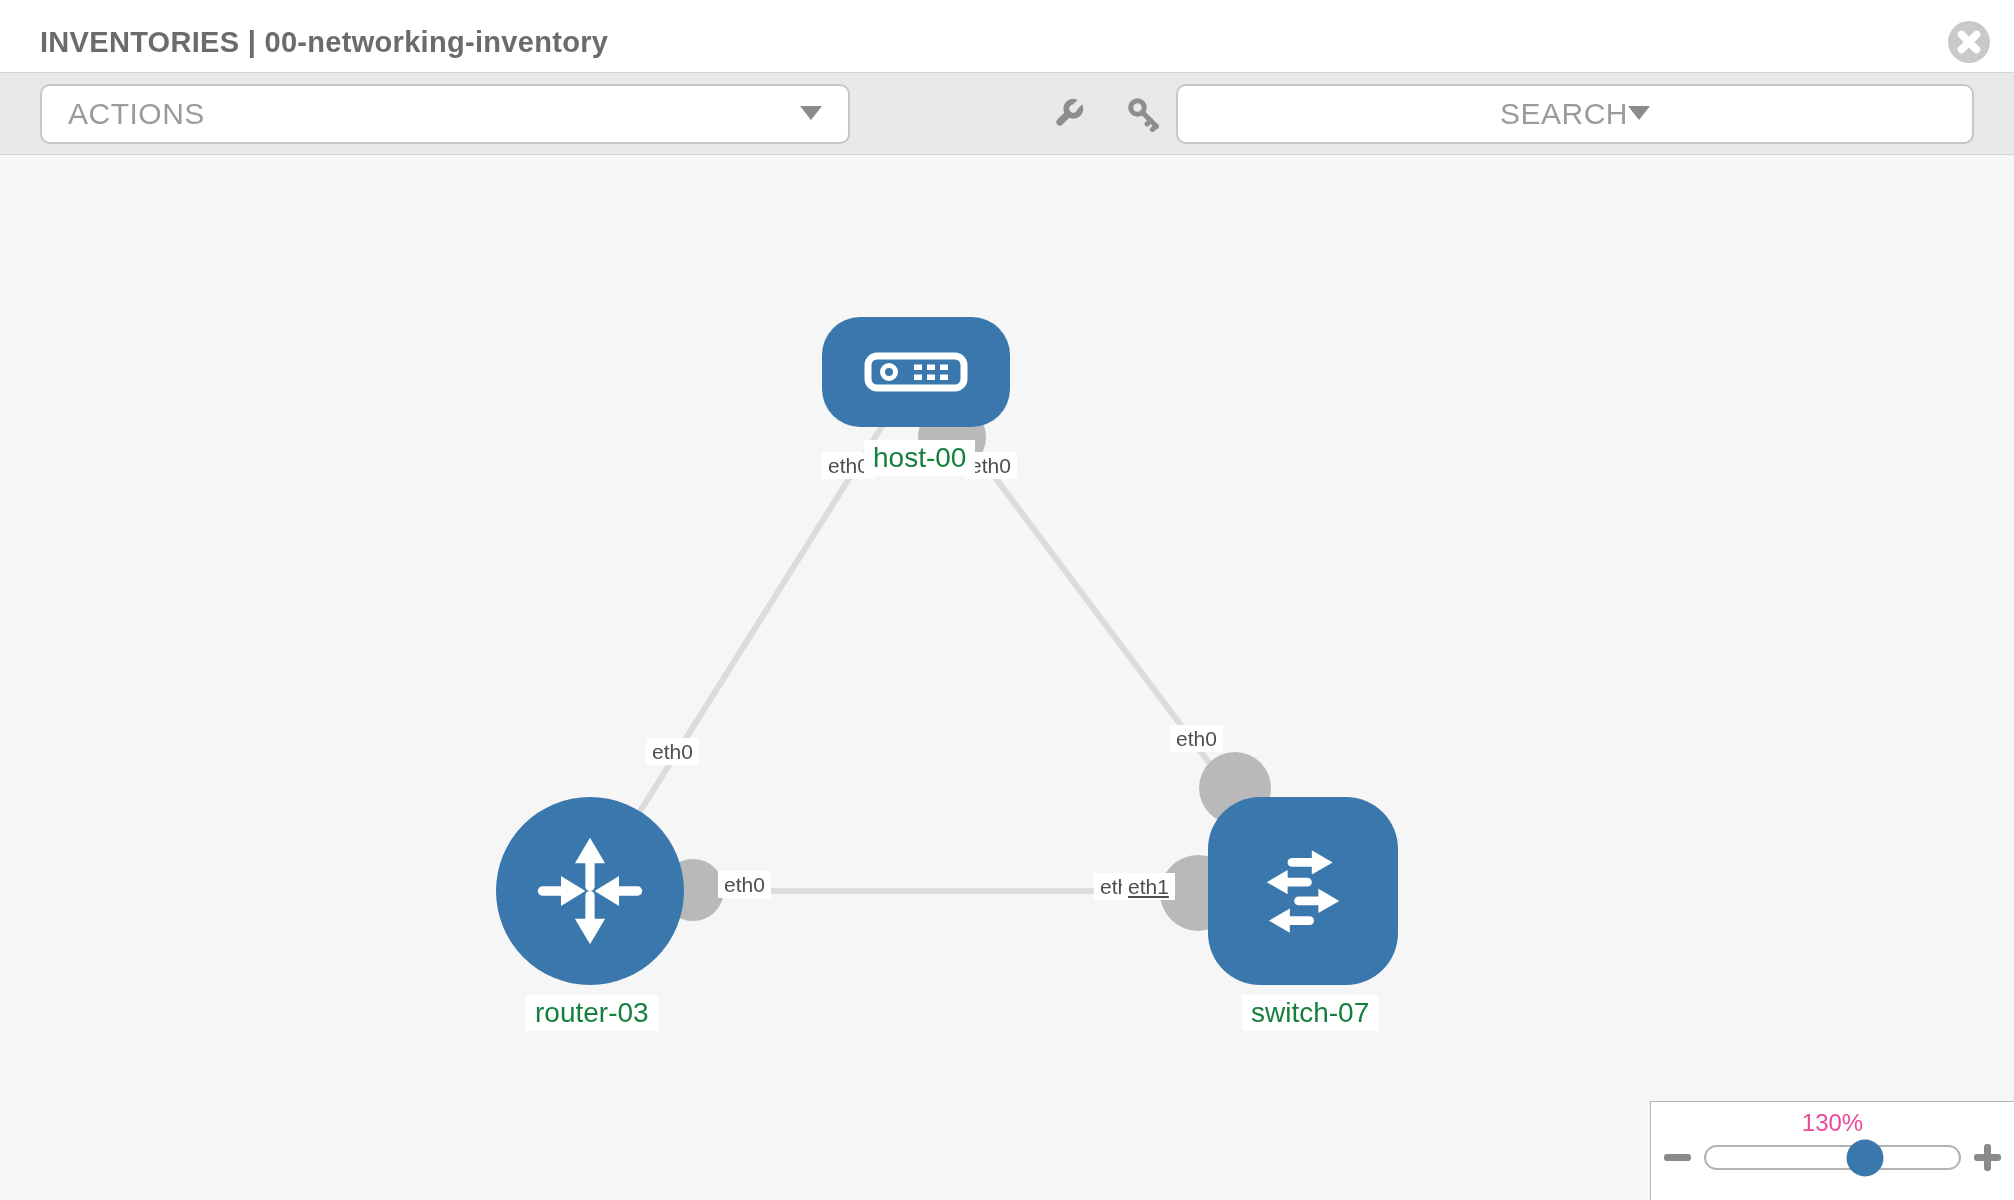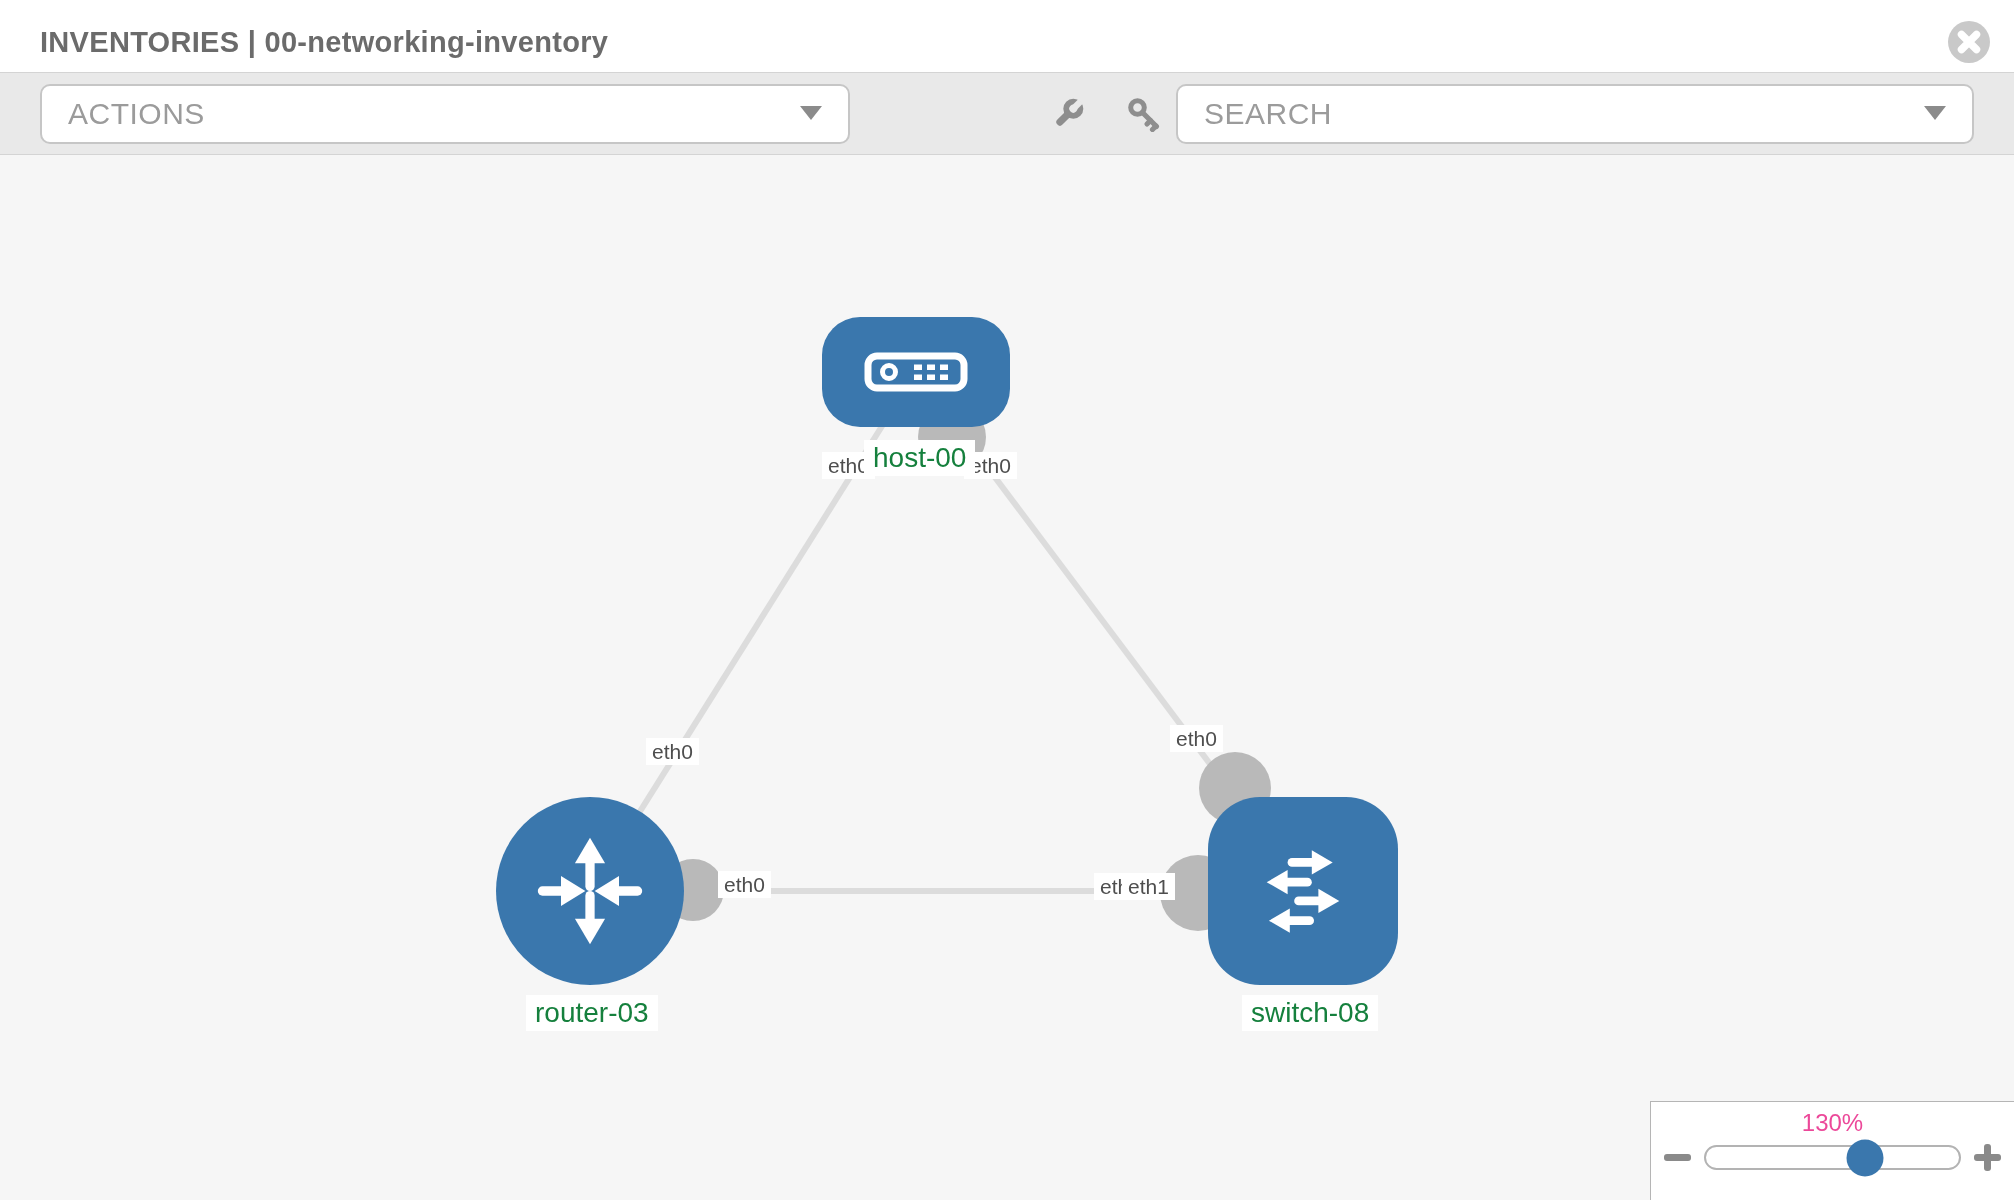--- a/index.html
+++ b/index.html
@@ -27,21 +27,21 @@
     border-top:1px solid #d4d4d4; border-bottom:1px solid #d4d4d4;
     display:flex; align-items:center; padding:0 40px;
   }
   .select-box {
     height:60px; background:#fff; border:2px solid #c6c6c6; border-radius:10px;
     display:flex; align-items:center; justify-content:space-between;
     padding:12px 26px; color:#9b9b9b; font-size:30px; letter-spacing:0.5px;
     cursor:pointer;
   }
   .actions-select { width:810px; }
-  .search-select  { width:798px; margin-left:auto; }
+  .search-select  { width:798px; margin-left:auto;justify-content:center; }
   .tool-icons { display:flex; gap:40px; align-items:center; margin-left:200px; }
   .tool-icon { width:36px; height:36px; cursor:pointer; }
 
   
   .canvas {
     position:relative; width:2014px; height:1045px; background:#f6f6f6;
   }
   .links-svg { position:absolute; left:0; top:0; z-index:10; }
 
   .node {
@@ -58,21 +58,21 @@
   }
   .node-label { font-size:28px; line-height:36px; padding:0 9px; color:#15803d; z-index:31; }
 
   .chip-host-label   { left:864px;  top:285px; }
   .chip-host-eth-l   { left:822px;  top:297px; }
   .chip-host-eth-r   { left:964px;  top:297px; }
   .chip-l0-router    { left:646px;  top:583px; }
   .chip-l1-switch    { left:1170px; top:570px; }
   .chip-l2-router    { left:718px;  top:716px; }
   .chip-l2-back      { left:1094px; top:718px; z-index:29; }
-  .chip-l2-front     { left:1122px; top:718px; z-index:30; }
+  .chip-l2-front     { left:1122px; top:718px; z-index:30;text-decoration:underline; }
   .chip-router-label { left:526px;  top:840px; }
   .chip-switch-label { left:1242px; top:840px; }
 
   
   .zoom-panel {
     position:absolute; left:1650px; top:946px; width:364px; height:99px;
     background:#ffffff; border-top:1px solid #b5b5b5; border-left:1px solid #b5b5b5;
     z-index:40;
   }
   .zoom-label { text-align:center; font-size:24px; color:#ec4899; margin-top:7px; }
@@ -198,21 +198,21 @@
 
   <div class="chip node-label chip-host-label">host-00</div>
   <div class="chip chip-host-eth-l">eth0</div>
   <div class="chip chip-host-eth-r">eth0</div>
   <div class="chip chip-l0-router">eth0</div>
   <div class="chip chip-l1-switch">eth0</div>
   <div class="chip chip-l2-router">eth0</div>
   <div class="chip chip-l2-back">eth0</div>
   <div class="chip chip-l2-front">eth1</div>
   <div class="chip node-label chip-router-label">router-03</div>
-  <div class="chip node-label chip-switch-label">switch-08</div>
+  <div class="chip node-label chip-switch-label">switch-07</div>
 
   <div class="zoom-panel">
     <div class="zoom-label">130%</div>
     <div class="zoom-row">
       <div class="minus-bar"></div>
       <div class="zoom-track">
         <div class="zoom-thumb"></div>
       </div>
       <div class="plus-wrap"></div>
     </div>

